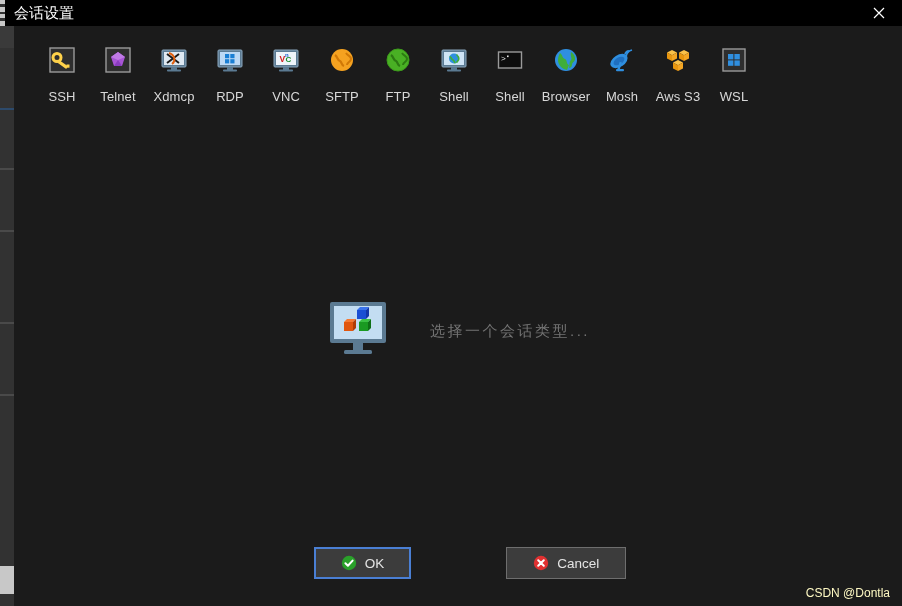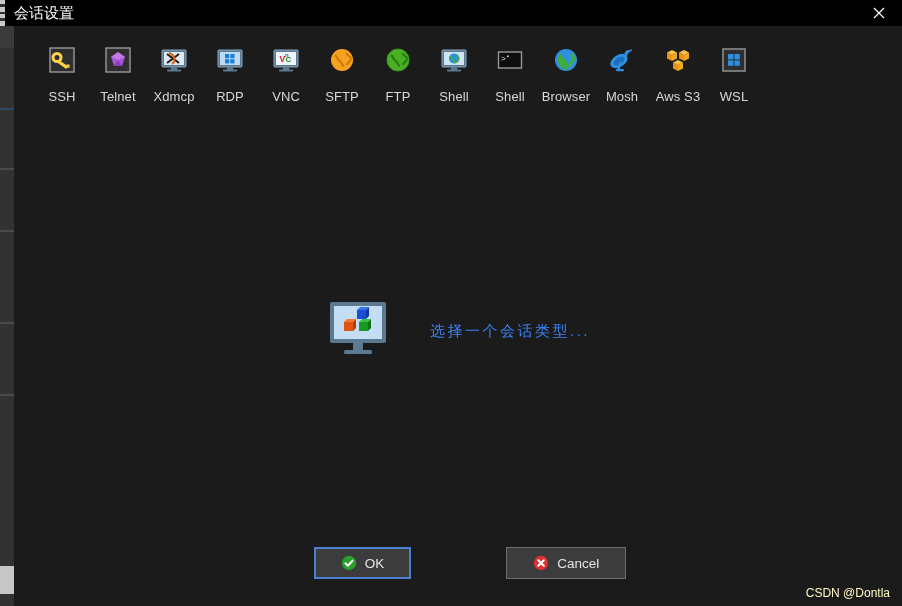--- a/index.html
+++ b/index.html
@@ -126,21 +126,21 @@
     justify-content: center;
   }
   .center-inner {
     display: flex;
     align-items: center;
     gap: 32px;
   }
   .center-icon { width: 72px; height: 72px; display:block; }
   .center-text {
     font-size: 15px;
-    color: #3b82f6;
+    color: #737373;
     letter-spacing: 2.5px;
     white-space: nowrap;
   }
 
   
   .button-row {
     position: absolute;
     left: 0;
     top: 517px;
     width: 888px;

